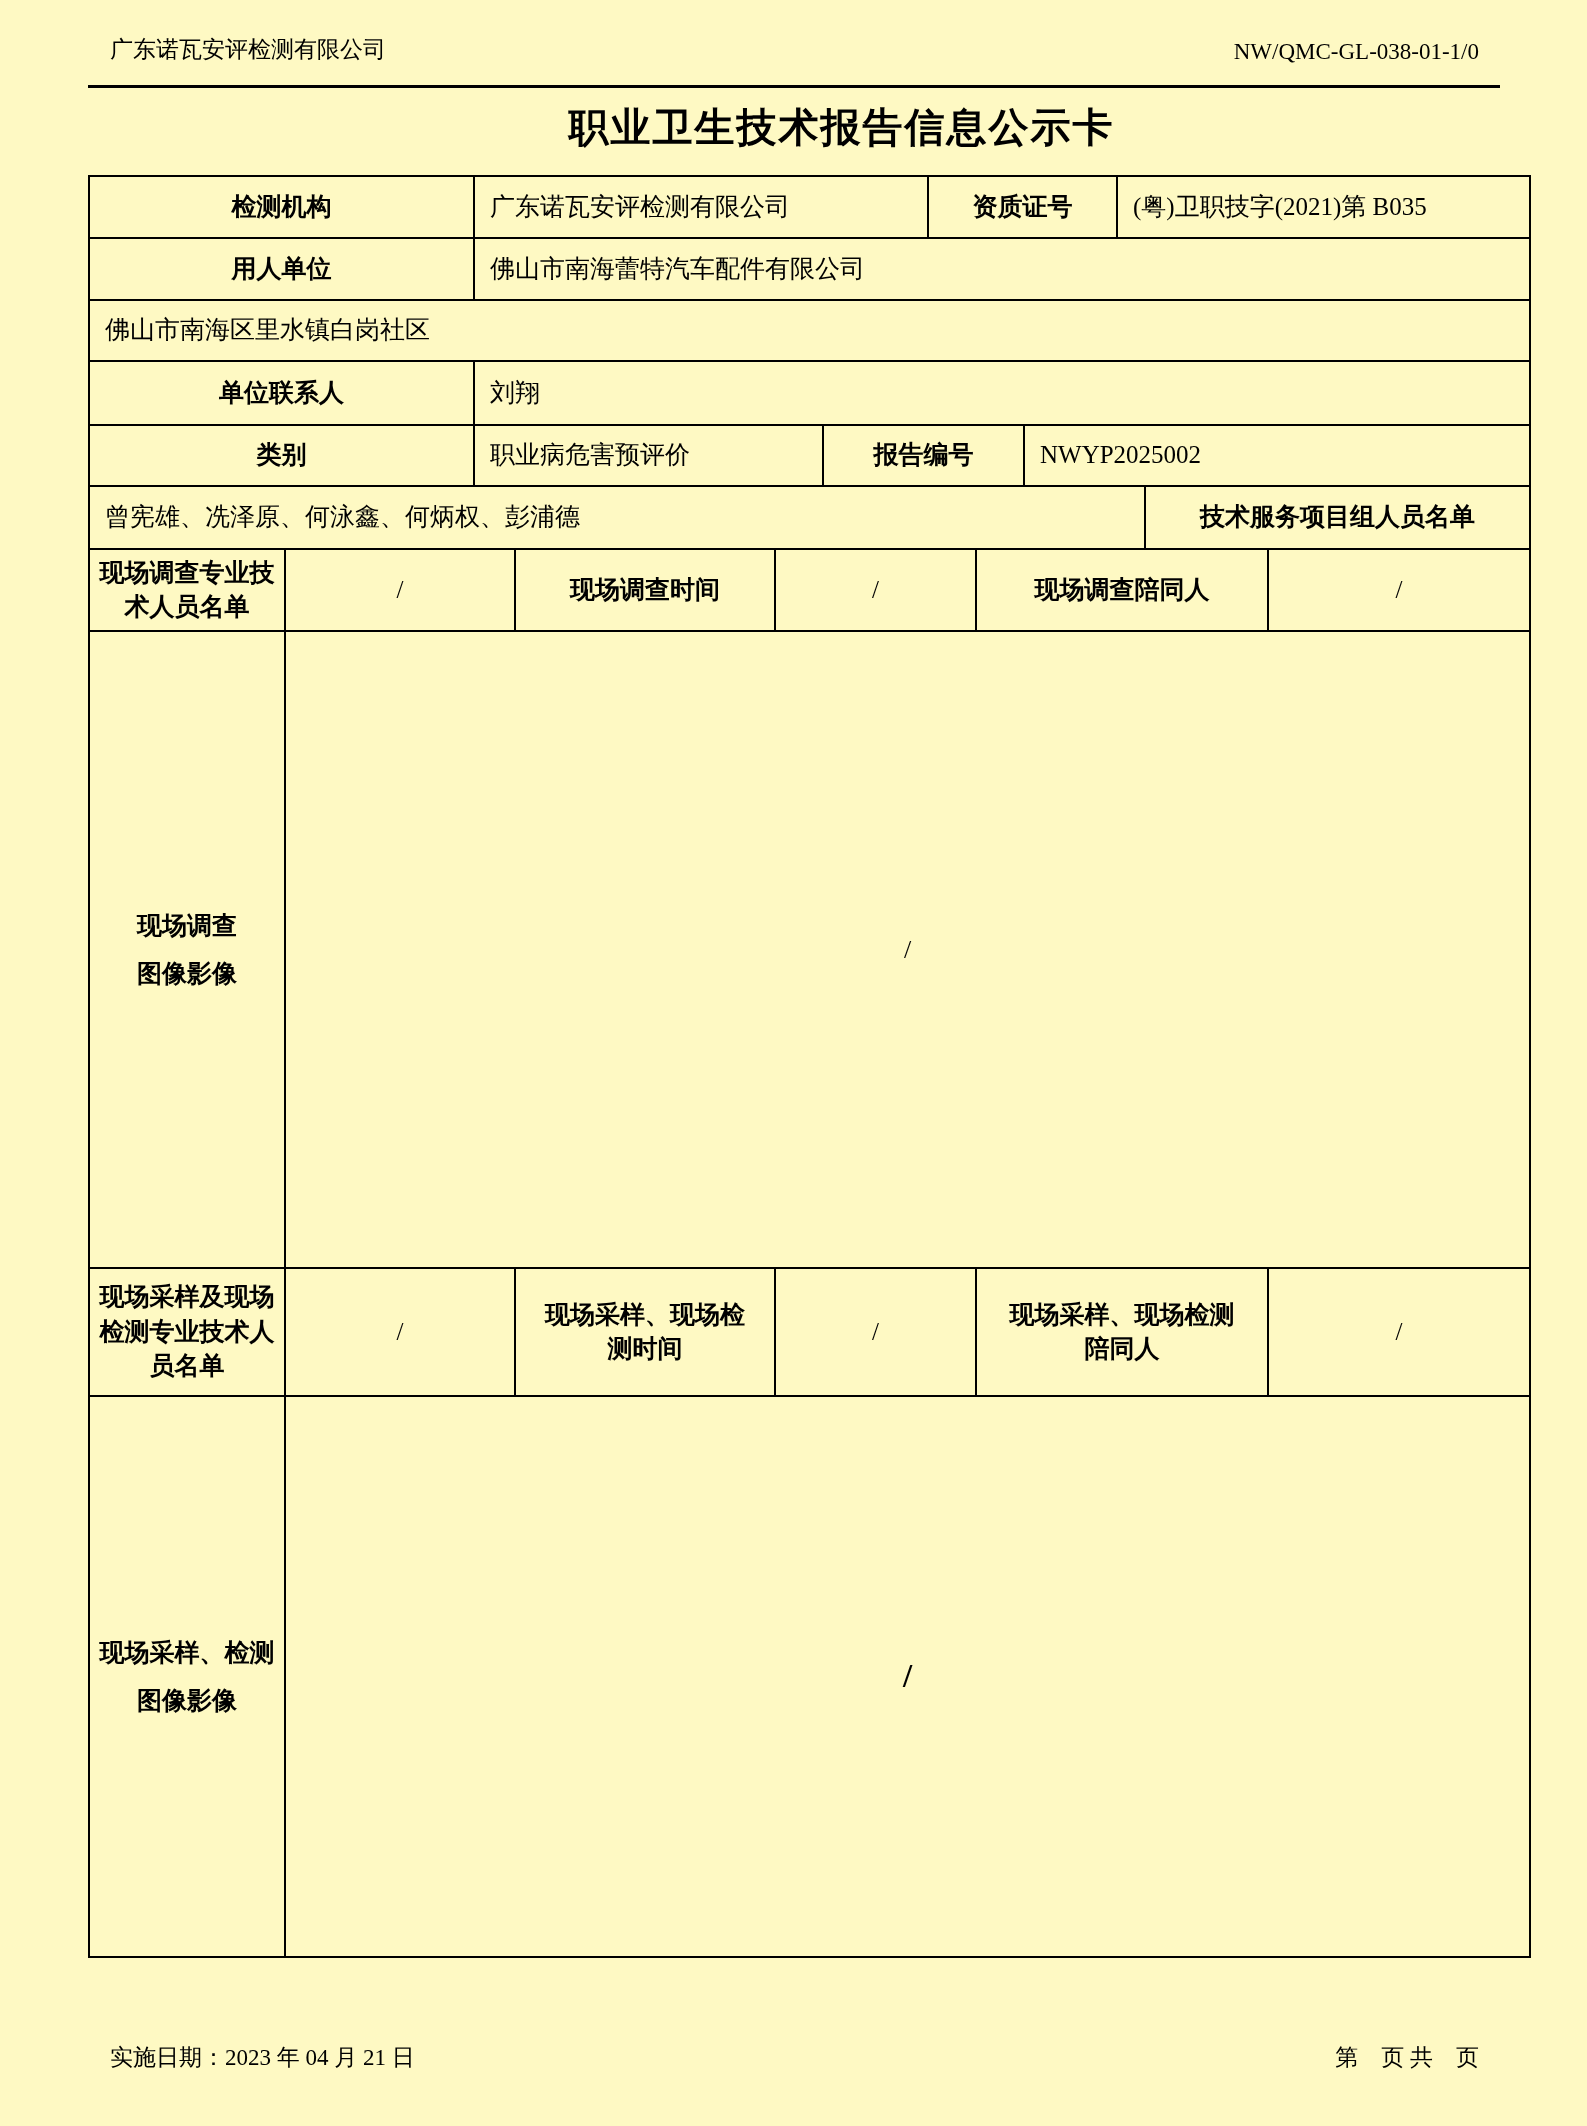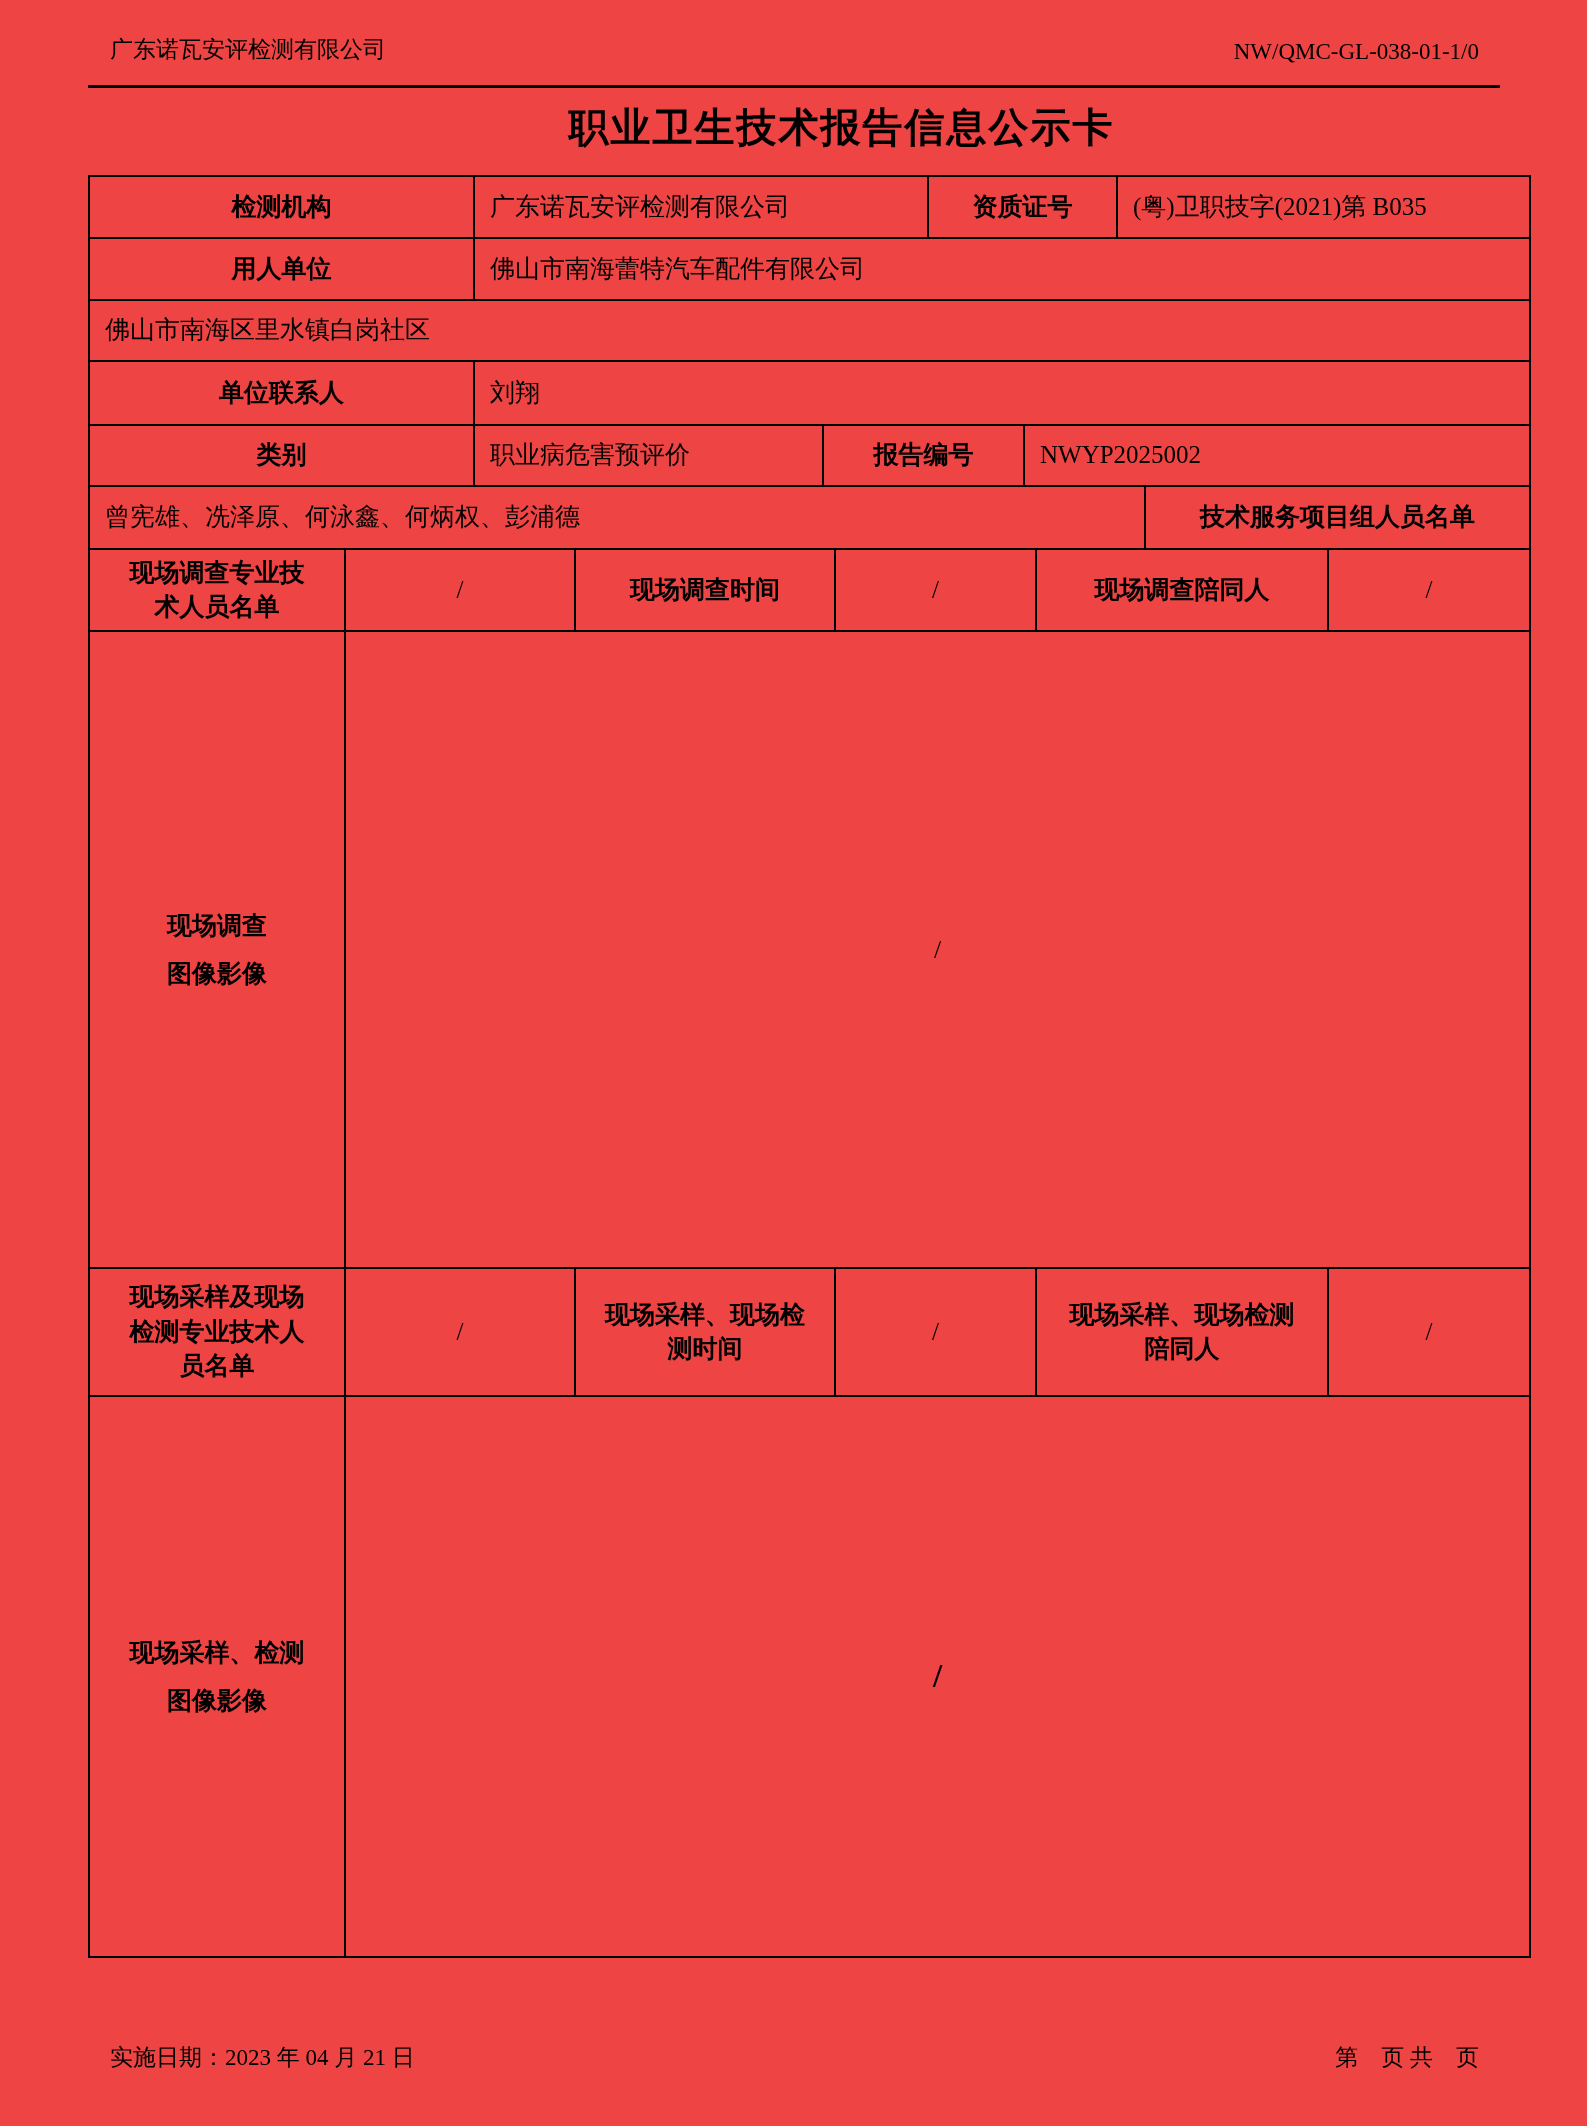--- a/index.html
+++ b/index.html
@@ -1,21 +1,21 @@
 <!DOCTYPE html>
 <html><head>
 <meta charset="utf-8">
 <style>
   html, body { margin: 0; padding: 0; background: #888; }
   .page {
     position: relative;
     width: 1587px;
     height: 2126px;
     margin: 0 auto;
-    background: #ef4444;
+    background: #fef9c3;
     font-family: "Liberation Serif", "DejaVu Serif", serif;
     color: #000;
   }
   .doc-header {
     position: absolute;
     top: 34px; left: 110px; right: 108px;
     display: flex;
     justify-content: space-between;
     align-items: flex-end;
     font-size: 23px;
@@ -71,21 +71,21 @@
   .slash-bold { font-size: 33px; font-weight: bold; }
   .h1 { height: 62px; } .h2 { height: 62px; } .h3 { height: 61px; }
   .h4 { height: 64px; } .h5 { height: 61px; } .h6 { height: 63px; }
   .h7 { height: 82px; } .h8 { height: 637px; } .h9 { height: 128px; }
   .h10 { height: 561px; }
   .w-lab   { width: 385px; }  
   .w-org   { width: 454px; }
   .w-cert  { width: 189px; }
   .w-cat   { width: 349px; }
   .w-repno { width: 201px; }
-  .w-nlab  { width: 256px; }  
+  .w-nlab  { width: 196px; }  
   .w-s1    { width: 230px; }
   .w-s2    { width: 260px; }
   .w-s3    { width: 201px; }
   .w-s4    { width: 292px; }
   .doc-footer {
     position: absolute;
     top: 2042px; left: 110px; right: 108px;
     display: flex;
     justify-content: space-between;
     font-size: 23px;

